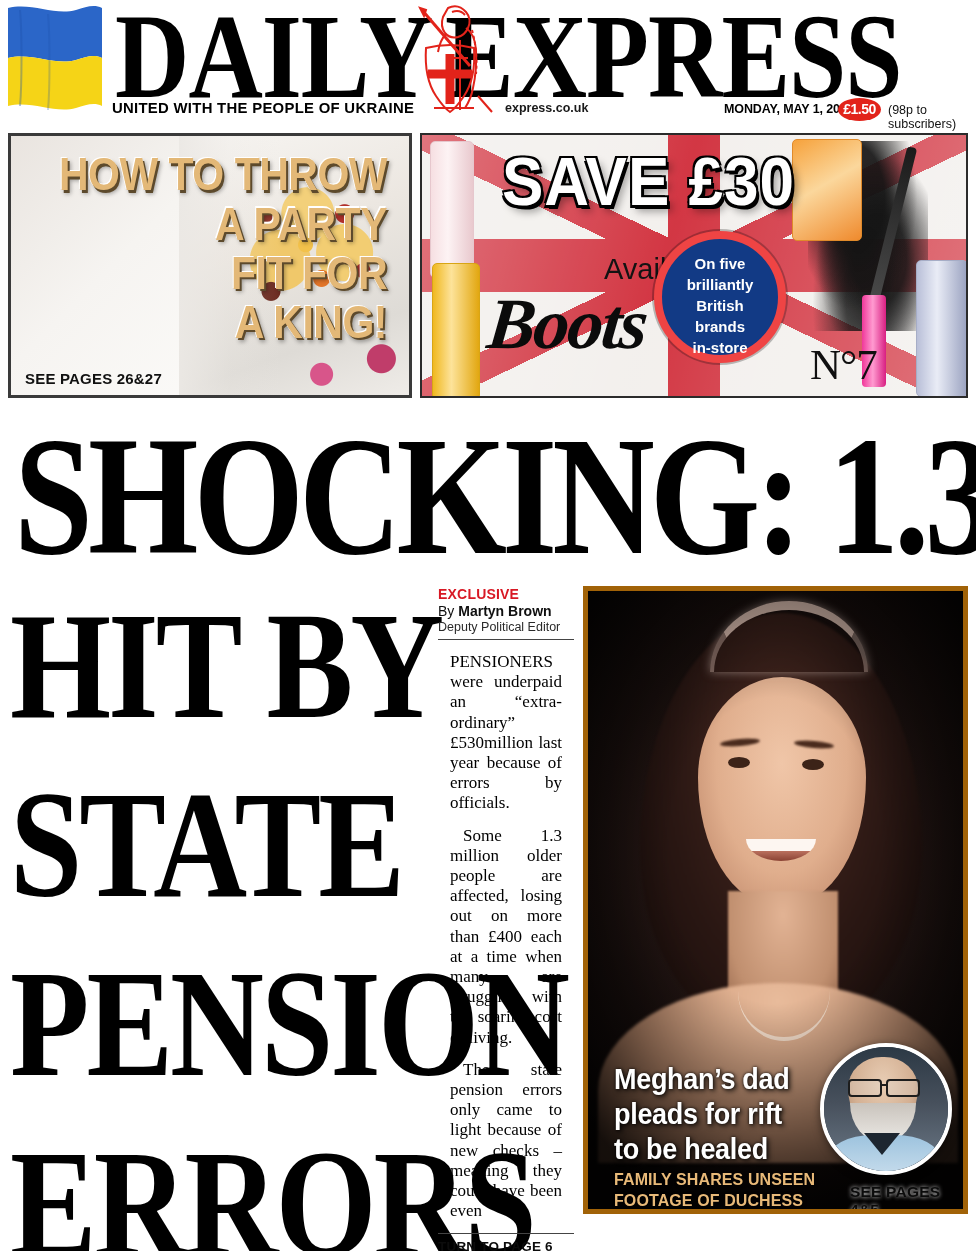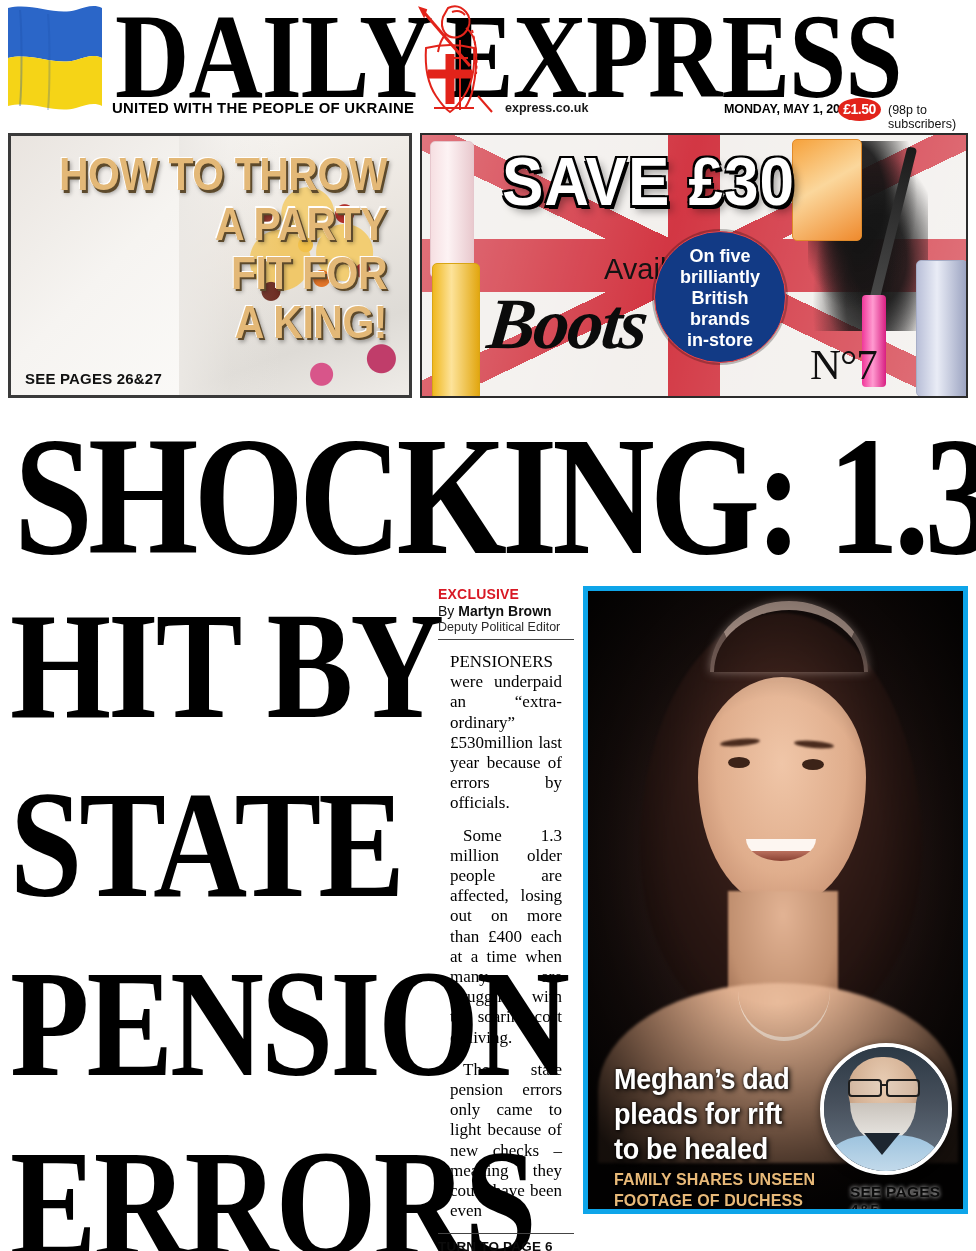--- a/index.html
+++ b/index.html
@@ -225,26 +225,26 @@
     color: #0b0b0b;
     letter-spacing: -2px;
     transform: skewX(-6deg);
   }
   .ad-roundel {
     position: absolute;
     left: 232px; top: 96px;
     width: 132px; height: 132px;
     border-radius: 50%;
     background: #123a85;
-    border: 1px solid #ef4444;
+    border: 8px solid #ef4444;
     box-shadow: 0 0 0 2px rgba(0,0,0,0.25);
     color: #fff;
     font-family: "Liberation Sans", sans-serif;
     font-weight: bold;
-    font-size: 18px;
+    font-size: 15px;
     line-height: 21px;
     text-align: center;
     padding-top: 14px;
     box-sizing: border-box;
   }
   .ad-no7 {
     position: absolute;
     left: 388px; top: 205px;
     font-family: "Liberation Serif", serif;
     font-size: 43px;
@@ -382,21 +382,21 @@
     border-top: 1px solid #444;
     margin-top: 9px;
     margin-bottom: 5px;
   }
 
   
   .photo-panel {
     position: absolute;
     left: 583px; top: 586px;
     width: 385px; height: 628px;
-    border: 5px solid #0ea5e9;
+    border: 5px solid #a16207;
     box-sizing: border-box;
     overflow: hidden;
     background: #a21caf;
   }
   .photo-bg {
     position: absolute; left:0; top:0; right:0; bottom:0;
     background:
       radial-gradient(ellipse 120px 150px at 50% 40%, rgba(255,222,200,0.0) 0 40%, rgba(0,0,0,0.0) 41%),
       radial-gradient(ellipse 300px 380px at 50% 44%, #3a2420 0%, #1a100e 60%, #0d0807 100%);
   }

